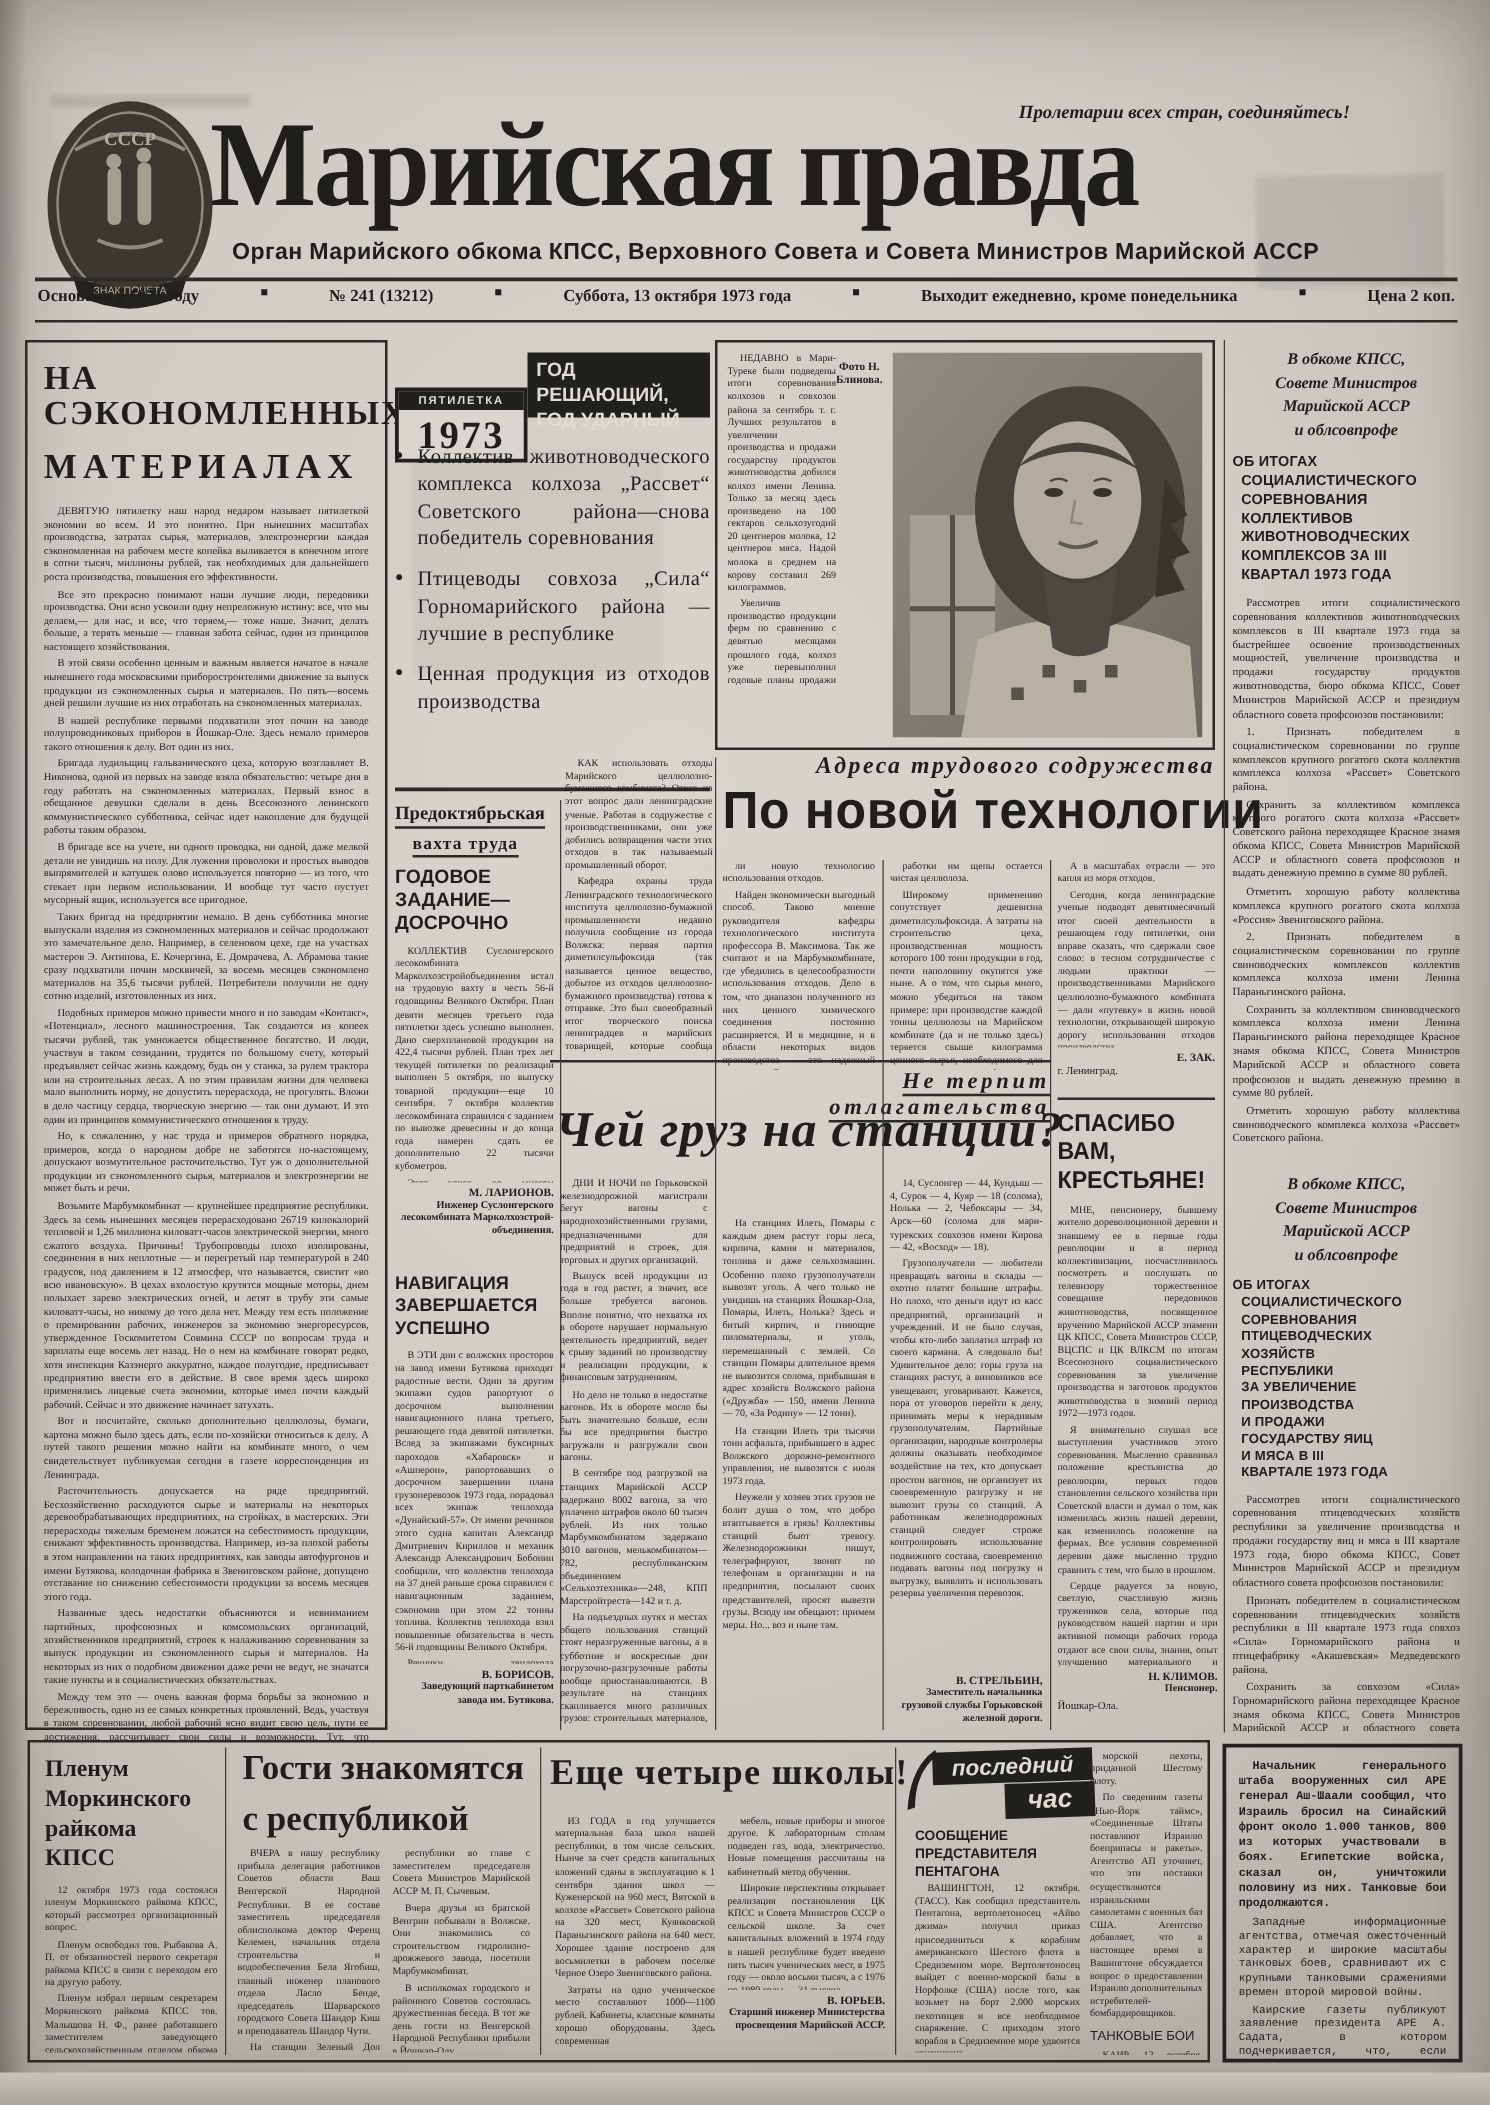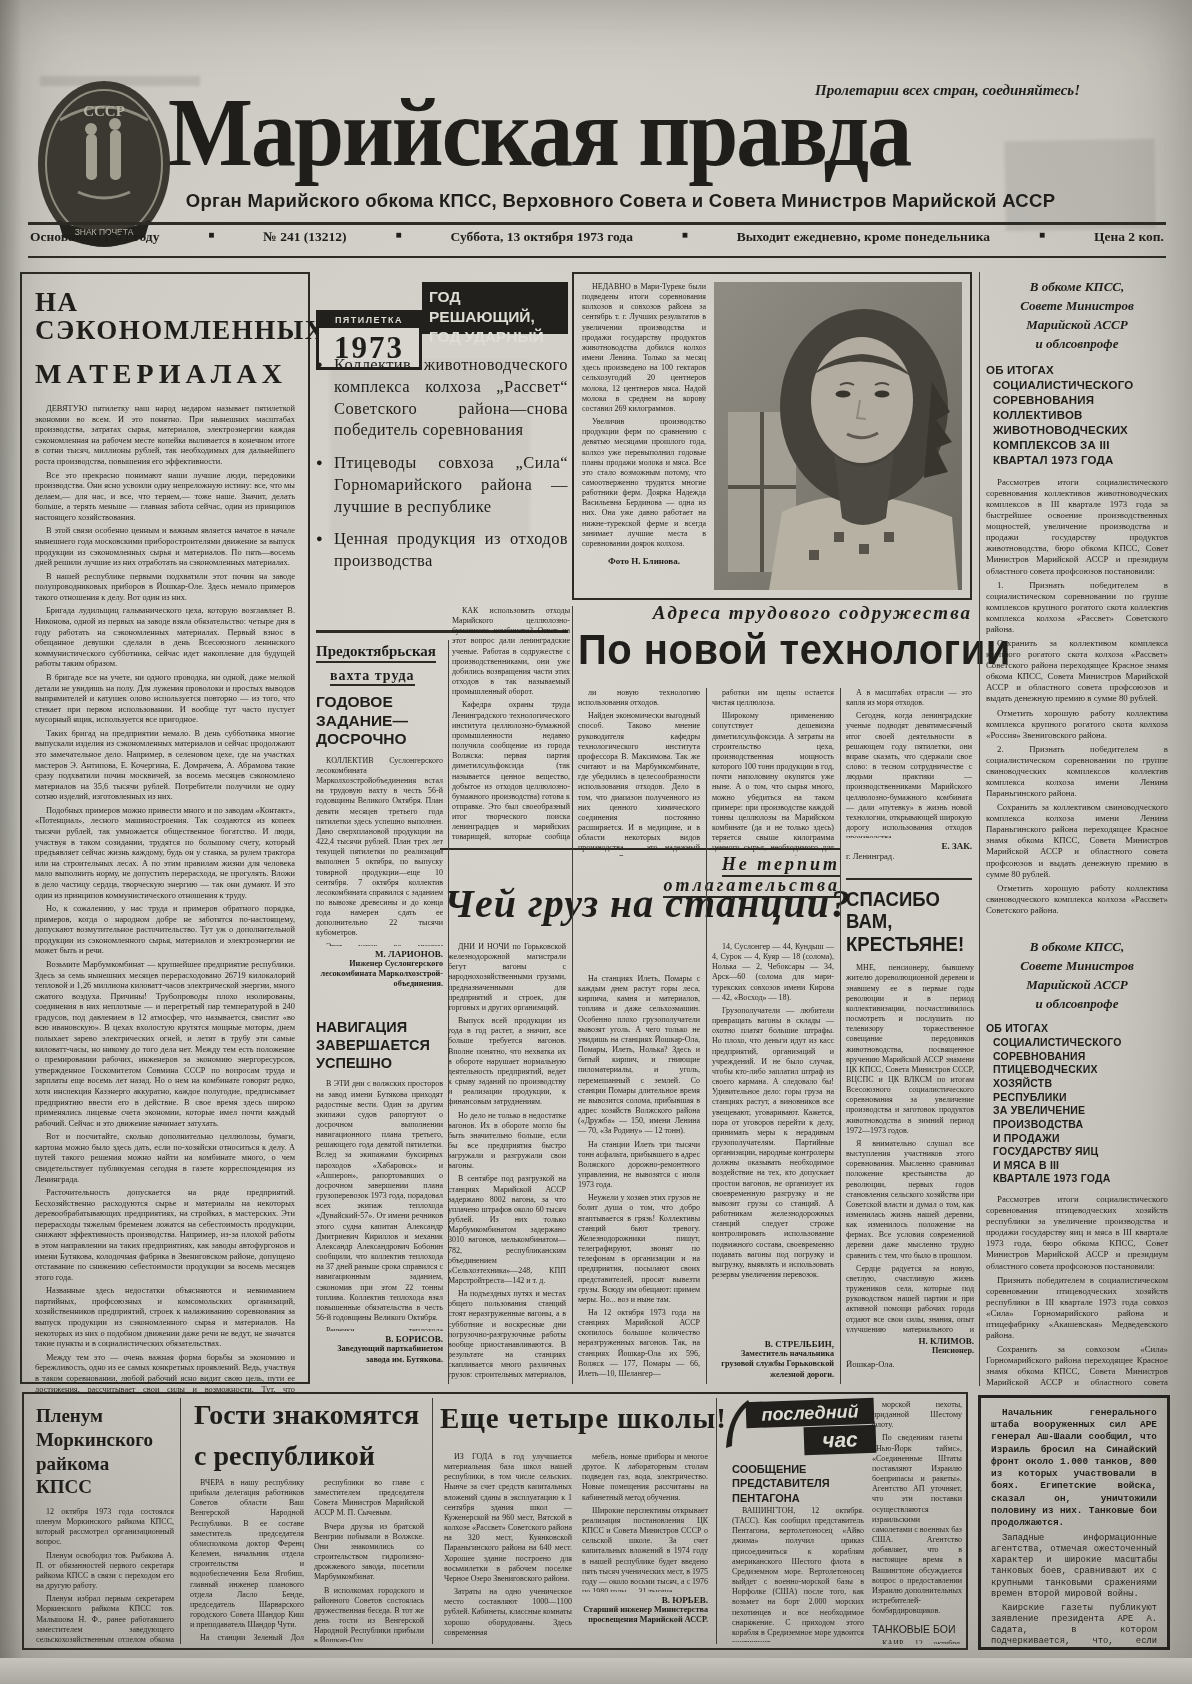--- a/index.html
+++ b/index.html
@@ -123,21 +123,21 @@
     </div>
     <div class="bullet-item">
       <span class="b">●</span>
       <span>Ценная продукция из отходов производства</span>
     </div>
   </div>
 
   <div class="hrule" style="left:316px;top:630px;width:252px;height:3px;"></div>
 
   <div class="abs box" style="left:572px;top:272px;width:400px;height:328px;display:flex;padding:8px;">
-    <div style="width:126px;padding-right:8px;display:flex;flex-direction:column;">
+    <div style="width:126px;padding-right:8px;display:flex;flex-direction:row;">
       <div class="bt-sm" style="height:268px;">
         <p>НЕДАВНО в Мари-Туреке были подведены итоги соревнования колхозов и совхозов района за сентябрь т. г. Лучших результатов в увеличении производства и продажи государству продуктов животноводства добился колхоз имени Ленина. Только за месяц здесь произведено на 100 гектаров сельхозугодий 20 центнеров молока, 12 центнеров мяса. Надой молока в среднем на корову составил 269 килограммов.</p>
         <p>Увеличив производство продукции ферм по сравнению с девятью месяцами прошлого года, колхоз уже перевыполнил годовые планы продажи молока и мяса. Все это стало возможным потому, что самоотверженно трудятся многие работники ферм. Доярка Надежда Васильевна Бердинова — одна из них. Она уже давно работает на нижне-турекской ферме и всегда занимает лучшие места в соревновании доярок колхоза.</p>
       </div>
       <div style="text-align:center;font-weight:bold;font-size:9px;margin-top:6px;">Фото Н. Блинова.</div>
     </div>
     <div style="flex:1;">
       <svg width="248" height="308" viewBox="0 0 248 308" preserveAspectRatio="none">
         <defs>
           <linearGradient id="pg" x1="0" y1="0" x2="1" y2="1">
@@ -293,21 +293,20 @@
     <p>ДНИ И НОЧИ по Горьковской железнодорожной магистрали бегут вагоны с народнохозяйственными грузами, предназначенными для предприятий и строек, для торговых и других организаций.</p>
     <p>Выпуск всей продукции из года в год растет, а значит, все больше требуется вагонов. Вполне понятно, что нехватка их в обороте нарушает нормальную деятельность предприятий, ведет к срыву заданий по производству и реализации продукции, к финансовым затруднениям.</p>
     <p>Но дело не только в недостатке вагонов. Их в обороте могло бы быть значительно больше, если бы все предприятия быстро загружали и разгружали свои вагоны.</p>
     <p>В сентябре под разгрузкой на станциях Марийской АССР задержано 8002 вагона, за что уплачено штрафов около 60 тысяч рублей. Из них только Марбумкомбинатом задержано 3010 вагонов, мелькомбинатом—782, республиканским объединением «Сельхозтехника»—248, КПП Марстройтреста—142 и т. д.</p>
     <p>На подъездных путях и местах общего пользования станций стоят неразгруженные вагоны, а в субботние и воскресные дни погрузочно-разгрузочные работы вообще приостанавливаются. В результате на станциях скапливается много различных грузов: строительных материалов, угля, оборудования.</p>
   </div>
   <div class="abs bt-sm" style="left:578px;top:942px;width:122px;height:440px;margin-top:32px;">
     <p>На станциях Илеть, Помары с каждым днем растут горы леса, кирпича, камня и материалов, топлива и даже сельхозмашин. Особенно плохо грузополучатели вывозят уголь. А чего только не увидишь на станциях Йошкар-Ола, Помары, Илеть, Нолька? Здесь и битый кирпич, и гниющие пиломатериалы, и уголь, перемешанный с землей. Со станции Помары длительное время не вывозится солома, прибывшая в адрес хозяйств Волжского района («Дружба» — 150, имени Ленина — 70, «За Родину» — 12 тонн).</p>
     <p>На станции Илеть три тысячи тонн асфальта, прибывшего в адрес Волжского дорожно-ремонтного управления, не вывозятся с июля 1973 года.</p>
     <p>Неужели у хозяев этих грузов не болит душа о том, что добро втаптывается в грязь! Коллективы станций бьют тревогу. Железнодорожники пишут, телеграфируют, звонят по телефонам в организации и на предприятия, посылают своих представителей, просят вывезти грузы. Всюду им обещают: примем меры. Но... воз и ныне там.</p>
-    <p>На 12 октября 1973 года на станциях Марийской АССР скопилось большое количество неразгруженных вагонов. Так, на станциях Йошкар-Ола их 596, Волжск — 177, Помары — 66, Илеть—10, Шелангер—</p>
   </div>
   <div class="abs bt-sm" style="left:712px;top:942px;width:122px;height:392px;">
     <p>14, Суслонгер — 44, Кундыш — 4, Сурок — 4, Куяр — 18 (солома), Нолька — 2, Чебоксары — 34, Арск—60 (солома для мари-турекских совхозов имени Кирова — 42, «Восход» — 18).</p>
     <p>Грузополучатели — любители превращать вагоны в склады — охотно платят большие штрафы. Но плохо, что деньги идут из касс предприятий, организаций и учреждений. И не было случая, чтобы кто-либо заплатил штраф из своего кармана. А следовало бы! Удивительное дело: горы груза на станциях растут, а виновников все увещевают, уговаривают. Кажется, пора от уговоров перейти к делу, принимать меры к нерадивым грузополучателям. Партийные организации, народные контролеры должны оказывать необходимое воздействие на тех, кто допускает простои вагонов, не организует их своевременную разгрузку и не вывозит грузы со станций. А работникам железнодорожных станций следует строже контролировать использование подвижного состава, своевременно подавать вагоны под погрузку и выгрузку, выявлять и использовать резервы увеличения перевозок.</p>
   </div>
   <div class="abs" style="left:712px;top:1336px;width:122px;">
     <div class="byline">В. СТРЕЛЬБИН,</div>
     <div class="byrole">Заместитель начальника грузовой службы Горьковской железной дороги.</div>
   </div>
 

